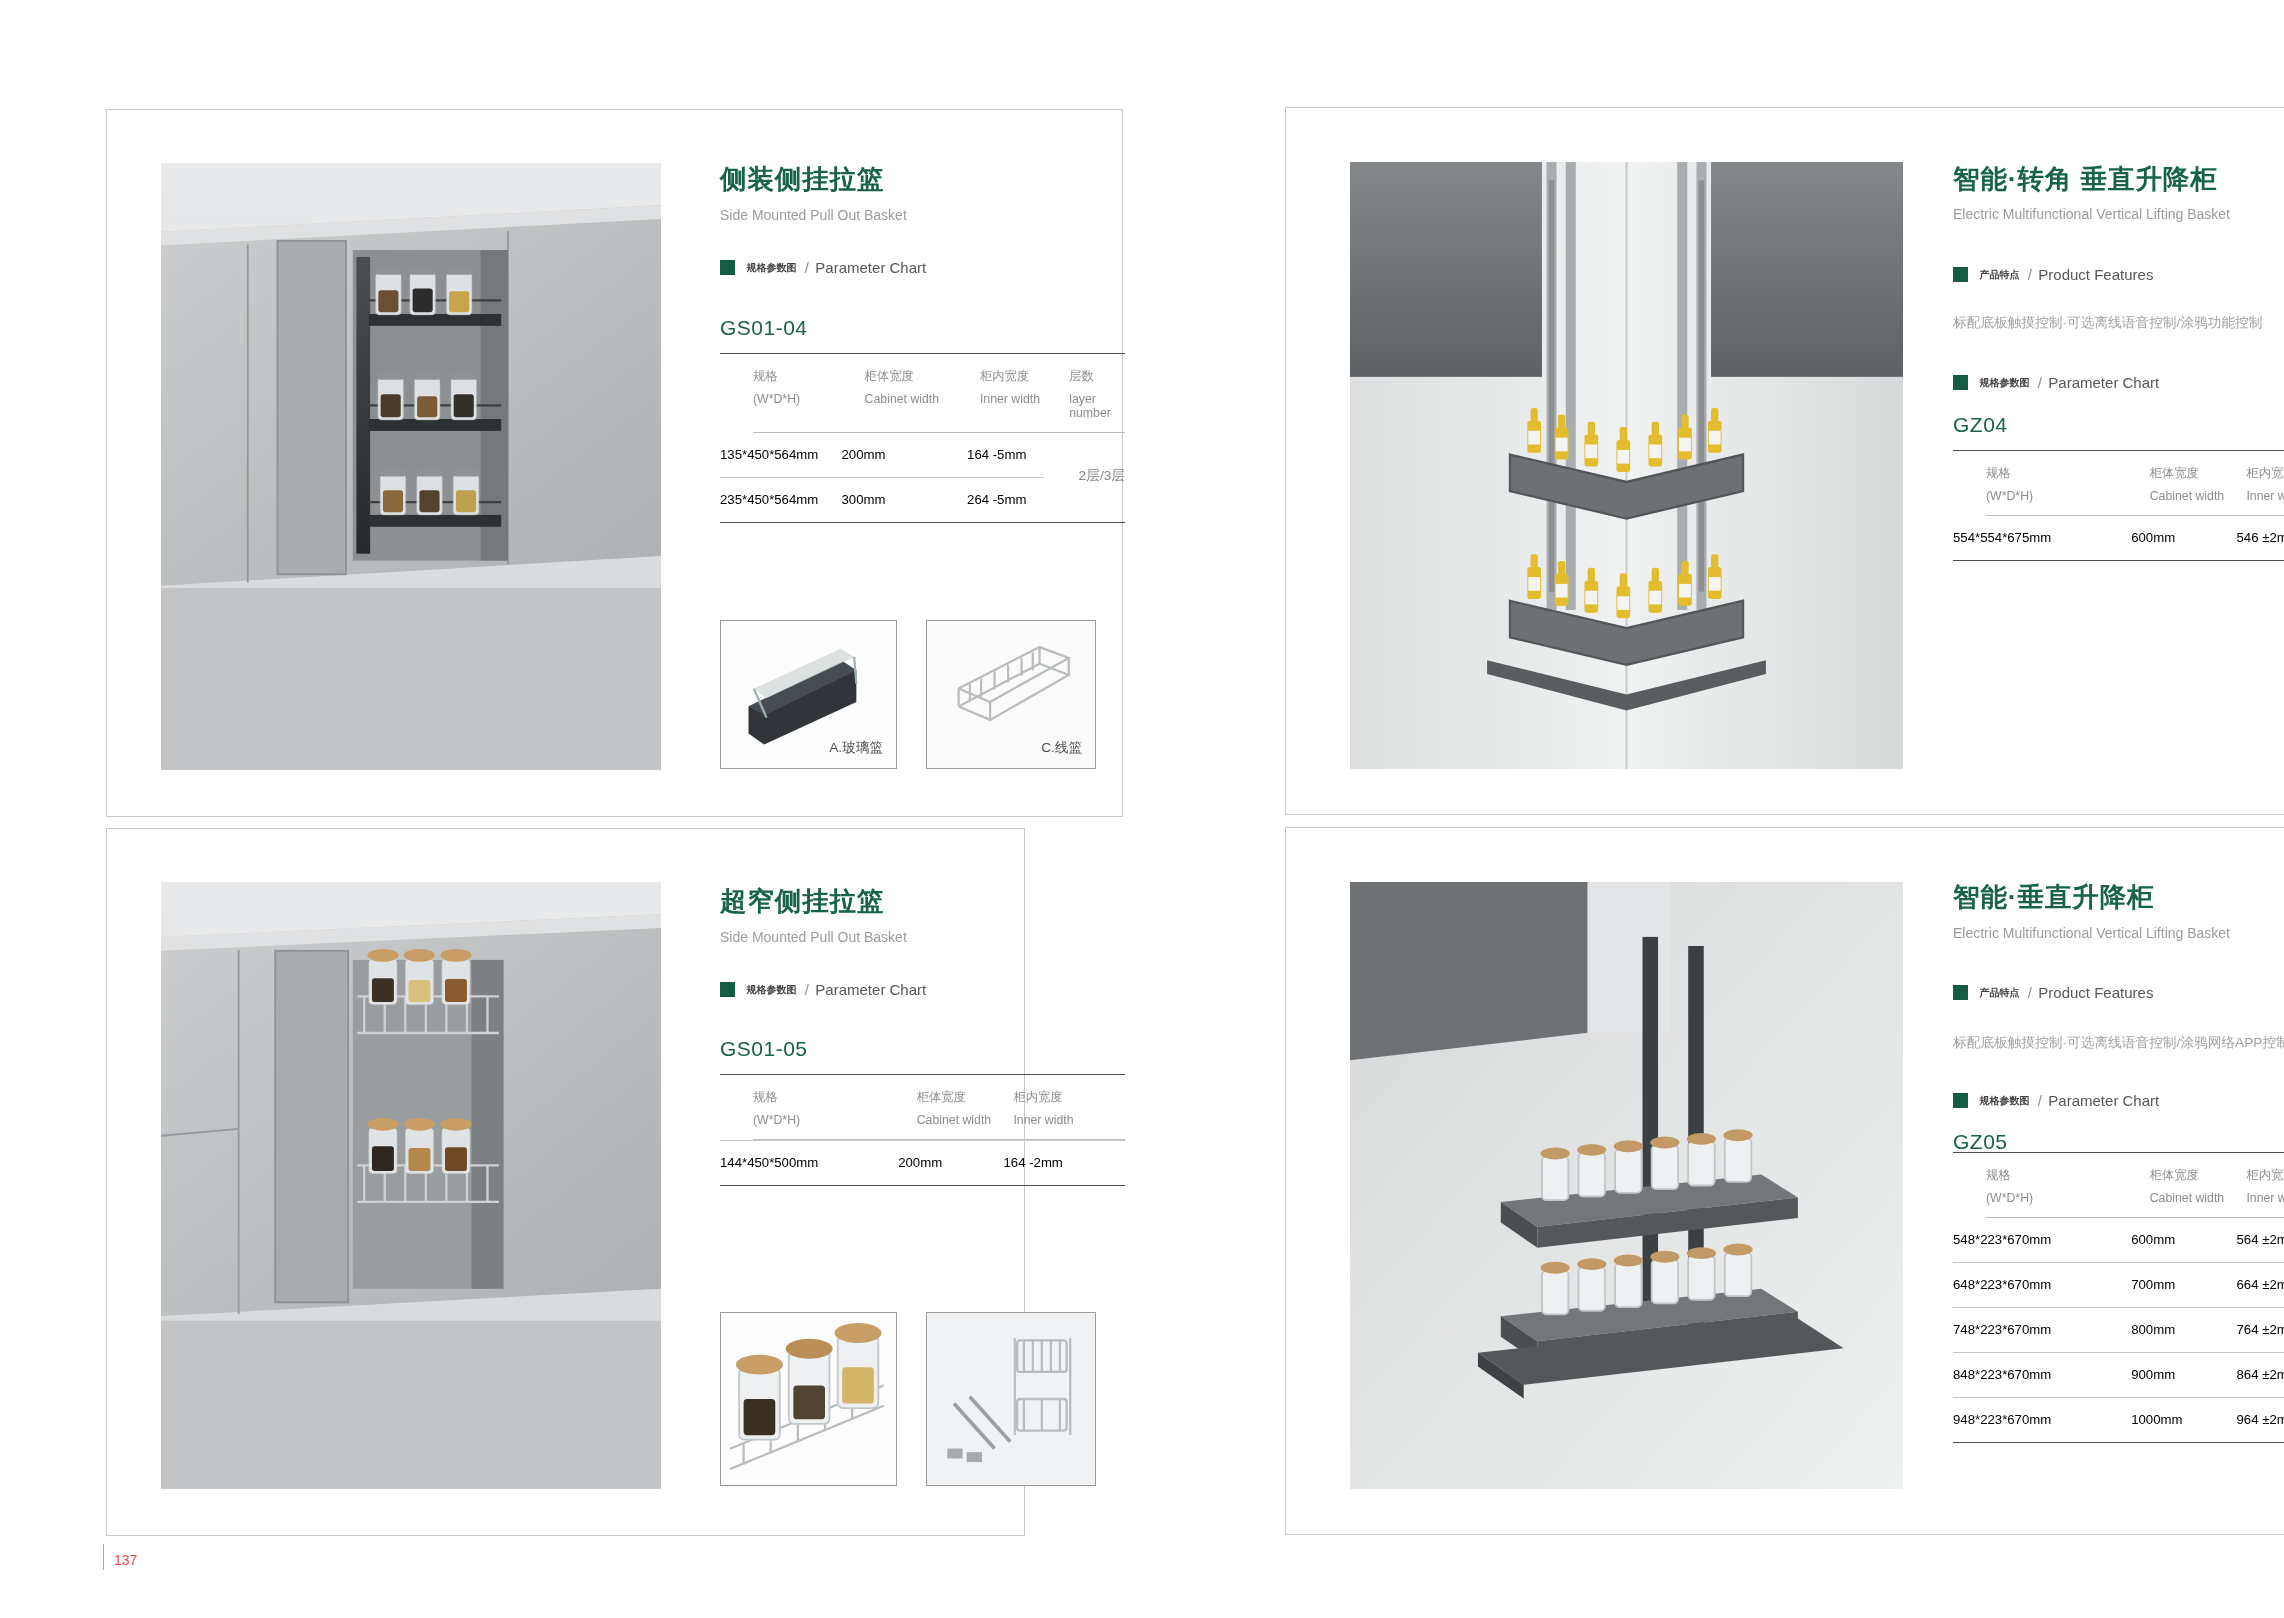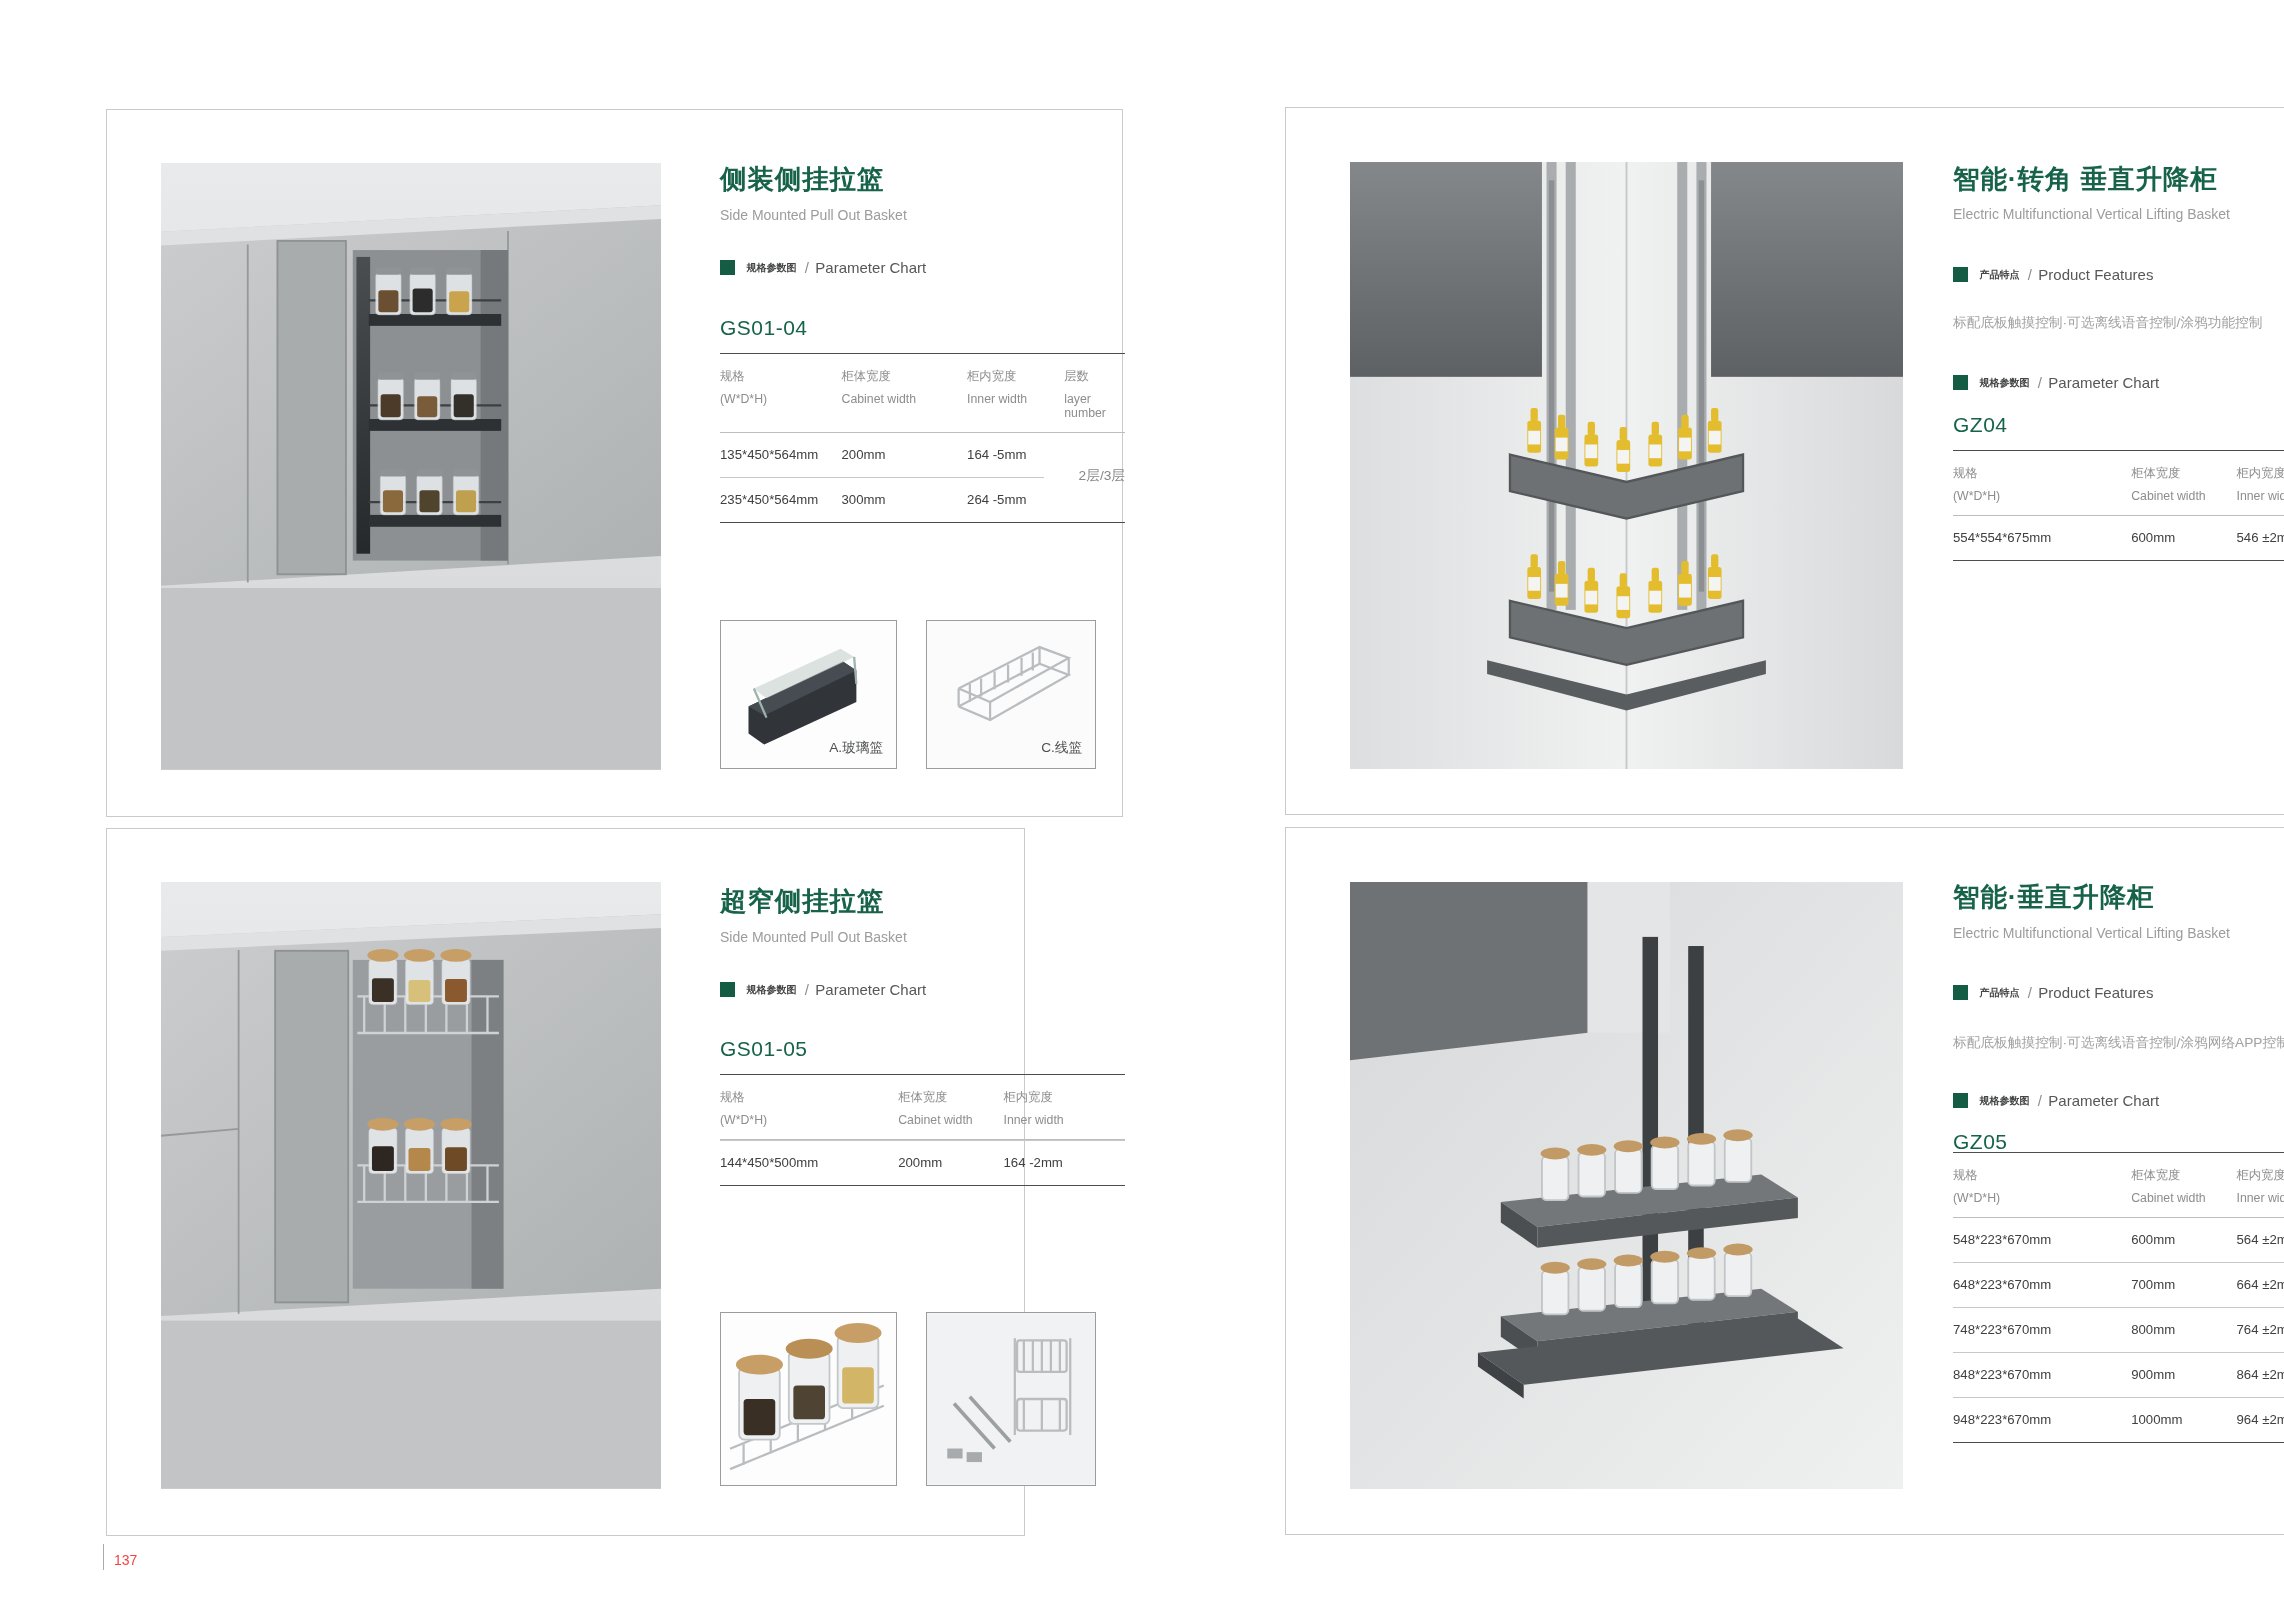--- a/index.html
+++ b/index.html
@@ -20,24 +20,24 @@
   .cn-title{position:absolute;font-size:26.5px;font-weight:bold;color:#176349;letter-spacing:0.9px;white-space:nowrap;}
   .en-sub{position:absolute;font-size:14px;color:#9b9c9c;white-space:nowrap;}
   .sect{position:absolute;display:flex;align-items:center;white-space:nowrap;}
   .sq{width:14.6px;height:14.6px;background:#145c44;margin-right:12px;flex:0 0 auto;}
   .scn{font-size:10px;font-weight:600;color:#444546;}
   .ssl{font-size:15px;color:#8d8e8e;margin:0 6.4px 0 8.2px;}
   .sen{font-size:15px;color:#565758;}
   .feat{position:absolute;font-size:13.7px;color:#a0a1a1;white-space:nowrap;}
   .model{position:absolute;font-size:21px;font-weight:500;color:#176349;letter-spacing:0.5px;}
   .ptable{position:absolute;left:0;right:0;border-top:1.8px solid #4c4d4e;border-bottom:1.8px solid #4c4d4e;}
-  .thead{display:grid;padding:13.7px 0 12px 0;border-bottom:0.9px solid #bcbdbe;}
+  .thead{display:grid;padding:13.7px 0 12px 0;border-bottom:0.9px solid #bcbdbe;margin-left:33px;}
   .thead .cn{display:block;font-size:12.3px;color:#8c8d8d;margin-bottom:7.3px;}
   .thead .en{display:block;font-size:12.3px;color:#8c8d8d;}
-  .trow{display:grid;align-items:center;height:44px;font-size:13.2px;color:#404040;}
+  .trow{display:grid;align-items:center;height:44px;font-size:13.2px;color:#000000;}
   .rowline{height:0.9px;background:#c6c7c8;}
   .rowline.partial{width:80%;}
   .cols4{grid-template-columns:30% 31% 24% 15%;}
   .cols3{grid-template-columns:44% 26% 30%;}
   .tbody{position:relative;}
   .merged{position:absolute;right:0;bottom:0;height:91px;display:flex;align-items:center;
           font-size:13.7px;color:#868787;white-space:nowrap;}
   .thumb{position:absolute;border:1.4px solid #9b9c9d;background:#fdfdfd;box-sizing:border-box;overflow:hidden;}
   .thumb svg{display:block;width:100%;height:100%;}
   .thumb .tlabel{position:absolute;right:12.8px;bottom:11px;font-size:13.7px;color:#4f5051;}

